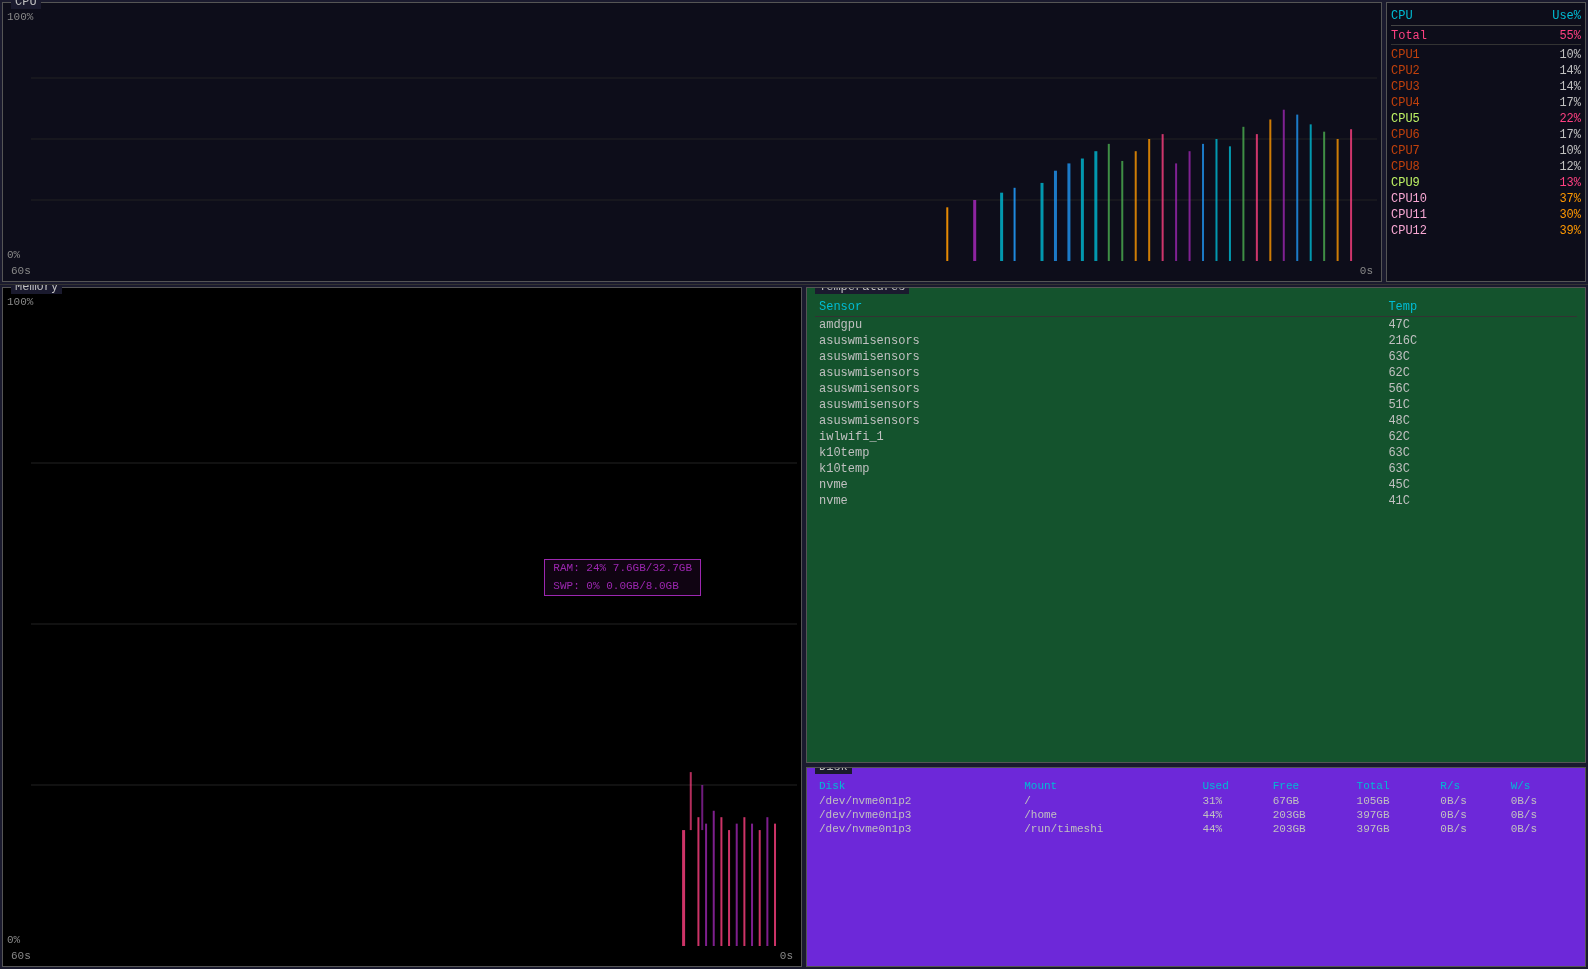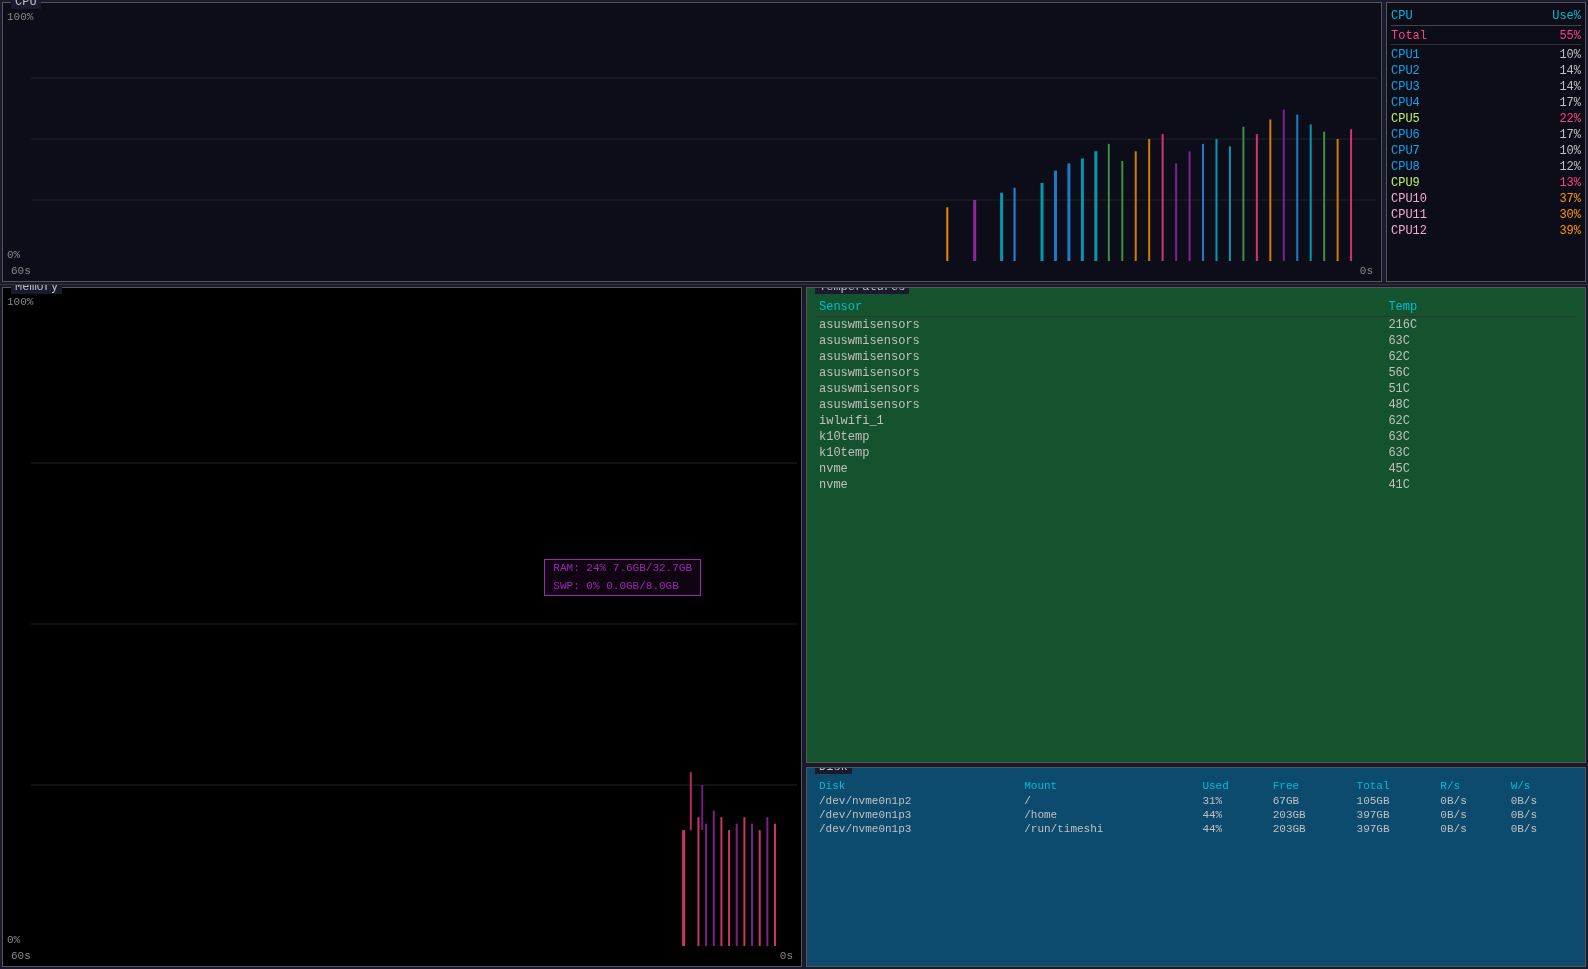--- a/index.html
+++ b/index.html
@@ -115,21 +115,21 @@
       font-size: 12px;
     }
 
     .cpu-row {
       display: flex;
       justify-content: space-between;
       padding: 1px 0;
     }
 
     .cpu-row .cpu-name {
-      color: #0ea5e9;
+      color: #c2410c;
     }
 
     .cpu-row .cpu-pct {
       color: #c0c0c0;
     }
 
     .cpu-row.highlight-cpu .cpu-name { color: #bef264; }
     .cpu-row.highlight-cpu .cpu-pct { color: #ff4081; }
     .cpu-row.high-load .cpu-name { color: #f9a8d4; }
     .cpu-row.high-load .cpu-pct { color: #ff9800; }
@@ -164,21 +164,21 @@
       margin: 2px;
       background: #14532d;
       position: relative;
       overflow: hidden;
     }
 
     .disk-panel {
       height: 200px;
       border: 1px solid #555;
       margin: 2px;
-      background: #0c4a6e;
+      background: #6d28d9;
       position: relative;
       overflow: hidden;
     }
 
     .panel-title-left {
       position: absolute;
       top: -8px;
       left: 8px;
       background: #1a1a2e;
       padding: 0 4px;
@@ -428,20 +428,24 @@
         <span class="panel-title-left">Temperatures</span>
         <div class="panel-content">
           <table class="temp-table">
             <thead>
               <tr>
                 <th>Sensor</th>
                 <th>Temp</th>
               </tr>
             </thead>
             <tbody id="temp-table-body">
+            <tr>
+                  <td>amdgpu</td>
+                  <td>47C</td>
+                </tr>
                 <tr>
                   <td>asuswmisensors</td>
                   <td>216C</td>
                 </tr>
                 <tr>
                   <td>asuswmisensors</td>
                   <td>63C</td>
                 </tr>
                 <tr>
                   <td>asuswmisensors</td>

